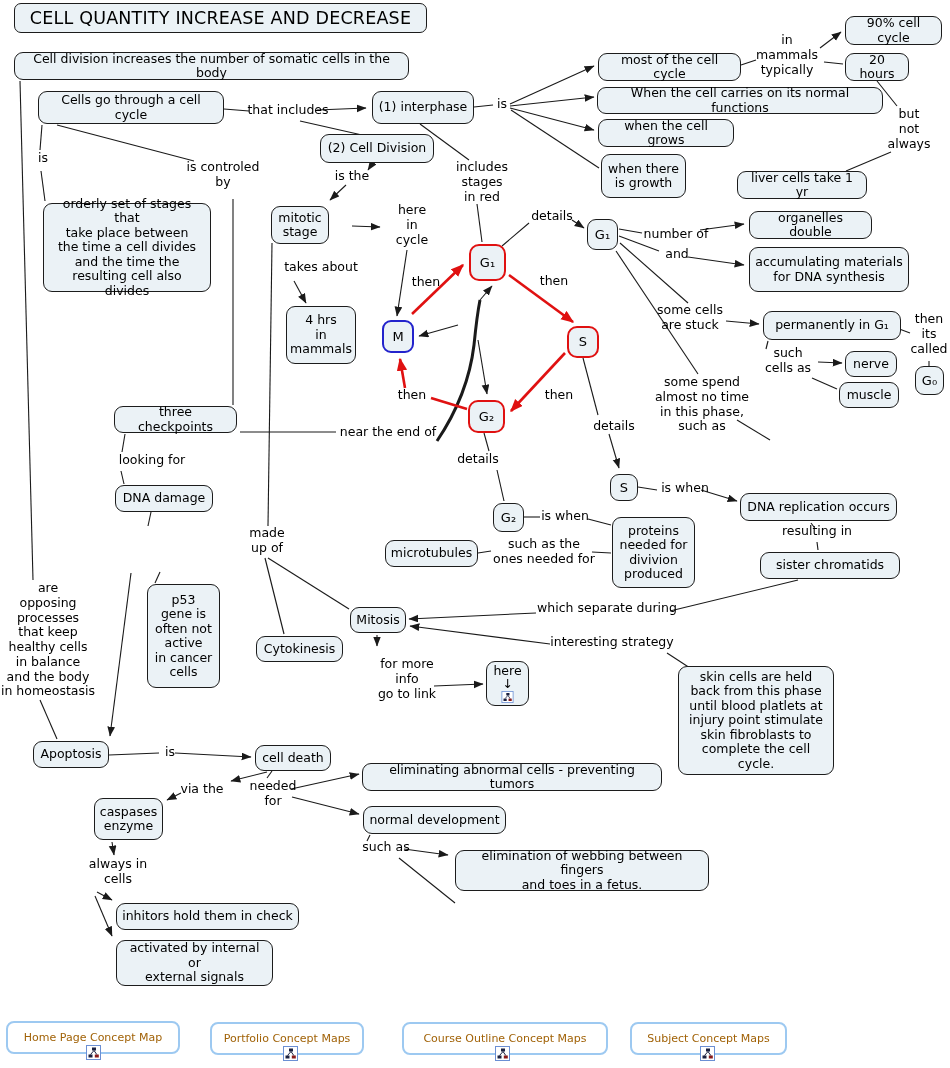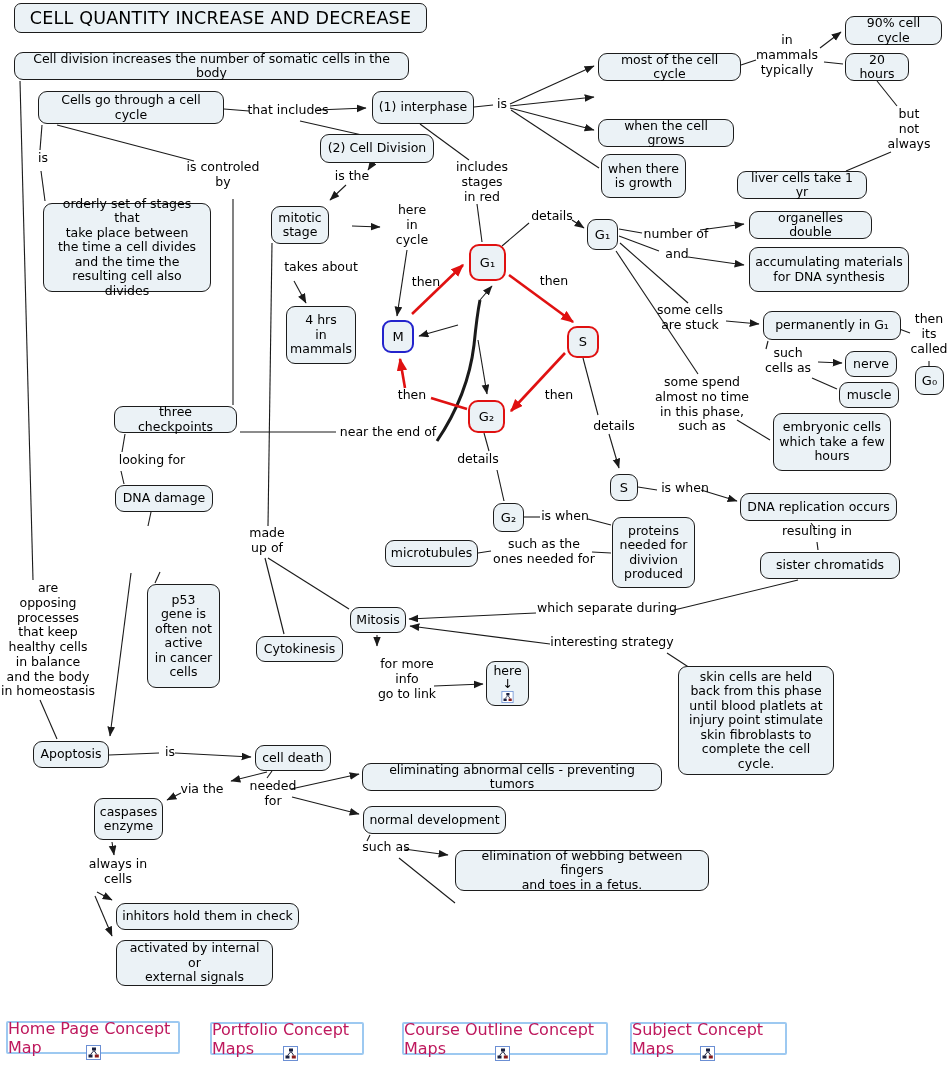--- a/index.html
+++ b/index.html
@@ -8,22 +8,22 @@
   #wires{position:absolute;left:0;top:0;width:950px;height:1068px;}
   .box{position:absolute;box-sizing:border-box;background:#ebf2f6;border:1px solid #1c1c1c;
        border-radius:9px;display:flex;align-items:center;justify-content:center;text-align:center;
        white-space:pre-line;font-size:12.5px;line-height:1.16;color:#000;padding:2px 5px;z-index:2;}
   .title-box{font-size:17.5px;border-radius:7px;border-width:1.5px;letter-spacing:.2px;}
   .red{border:2.2px solid #e01111;border-radius:10px;font-size:13px;}
   .blue{border:2.4px solid #2323cc;border-radius:9px;font-size:13px;}
   .small-node{font-size:13px;}
   .lbl{position:absolute;white-space:pre-line;text-align:center;font-size:12.5px;line-height:1.18;
        color:#000;z-index:3;}
-  .fbtn{position:absolute;box-sizing:border-box;border:2.5px solid #9dc9f1;border-radius:2px;
-        display:flex;align-items:center;justify-content:center;color:#be185d;font-size:16px;
+  .fbtn{position:absolute;box-sizing:border-box;border:2.5px solid #9dc9f1;border-radius:8px;
+        display:flex;align-items:center;justify-content:center;color:#a16207;font-size:11px;
         background:#fff;z-index:2;cursor:pointer;}
   .icon-abs{position:absolute;z-index:4;cursor:pointer;}
   .here-box{flex-direction:column;gap:1px;padding-top:3px;}
 </style>
 </head>
 <body>
 
 <div id="stage">
 
   <svg id="wires" xmlns="http://www.w3.org/2000/svg" width="950" height="1068">
@@ -138,37 +138,35 @@
   <div class="box" style="left:14px;top:52px;width:395px;height:28px">Cell division increases the number of somatic cells in the body</div>
   <div class="box" style="left:38px;top:91px;width:186px;height:33px">Cells go through a cell cycle</div>
   <div class="box" style="left:372px;top:91px;width:102px;height:33px">(1) interphase</div>
   <div class="box" style="left:320px;top:134px;width:114px;height:29px">(2) Cell Division</div>
   <div class="box" style="left:271px;top:206px;width:58px;height:38px">mitotic
 stage</div>
   <div class="box" style="left:286px;top:306px;width:70px;height:58px">4 hrs
 in
 mammals</div>
   <div class="box" style="left:598px;top:53px;width:143px;height:28px">most of the cell cycle</div>
+  <div class="box" style="left:597px;top:87px;width:286px;height:27px">When the cell carries on its normal functions</div>
   <div class="box" style="left:598px;top:119px;width:136px;height:28px">when the cell grows</div>
   <div class="box" style="left:601px;top:154px;width:85px;height:44px">when there
 is growth</div>
   <div class="box" style="left:845px;top:16px;width:97px;height:29px">90% cell cycle</div>
   <div class="box" style="left:845px;top:53px;width:64px;height:28px">20 hours</div>
   <div class="box" style="left:737px;top:171px;width:130px;height:28px">liver cells take 1 yr</div>
   <div class="box" style="left:749px;top:211px;width:123px;height:28px">organelles double</div>
   <div class="box" style="left:749px;top:247px;width:160px;height:45px">accumulating materials
 for DNA synthesis</div>
   <div class="box small-node" style="left:587px;top:219px;width:31px;height:31px">G₁</div>
   <div class="box" style="left:763px;top:311px;width:138px;height:29px">permanently in G₁</div>
   <div class="box" style="left:845px;top:351px;width:52px;height:26px">nerve</div>
   <div class="box" style="left:839px;top:382px;width:60px;height:26px">muscle</div>
   <div class="box small-node" style="left:915px;top:366px;width:29px;height:29px">G₀</div>
-  <div class="box" style="left:773px;top:413px;width:118px;height:58px">embryonic cells
-which take a few
-hours</div>
   <div class="box small-node" style="left:610px;top:474px;width:28px;height:27px">S</div>
   <div class="box" style="left:740px;top:493px;width:157px;height:28px">DNA replication occurs</div>
   <div class="box" style="left:760px;top:552px;width:140px;height:27px">sister chromatids</div>
   <div class="box small-node" style="left:493px;top:503px;width:31px;height:29px">G₂</div>
   <div class="box" style="left:612px;top:517px;width:83px;height:71px">proteins
 needed for
 divivion
 produced</div>
   <div class="box" style="left:385px;top:540px;width:93px;height:27px">microtubules</div>
   <div class="box" style="left:350px;top:607px;width:56px;height:26px">Mitosis</div>

